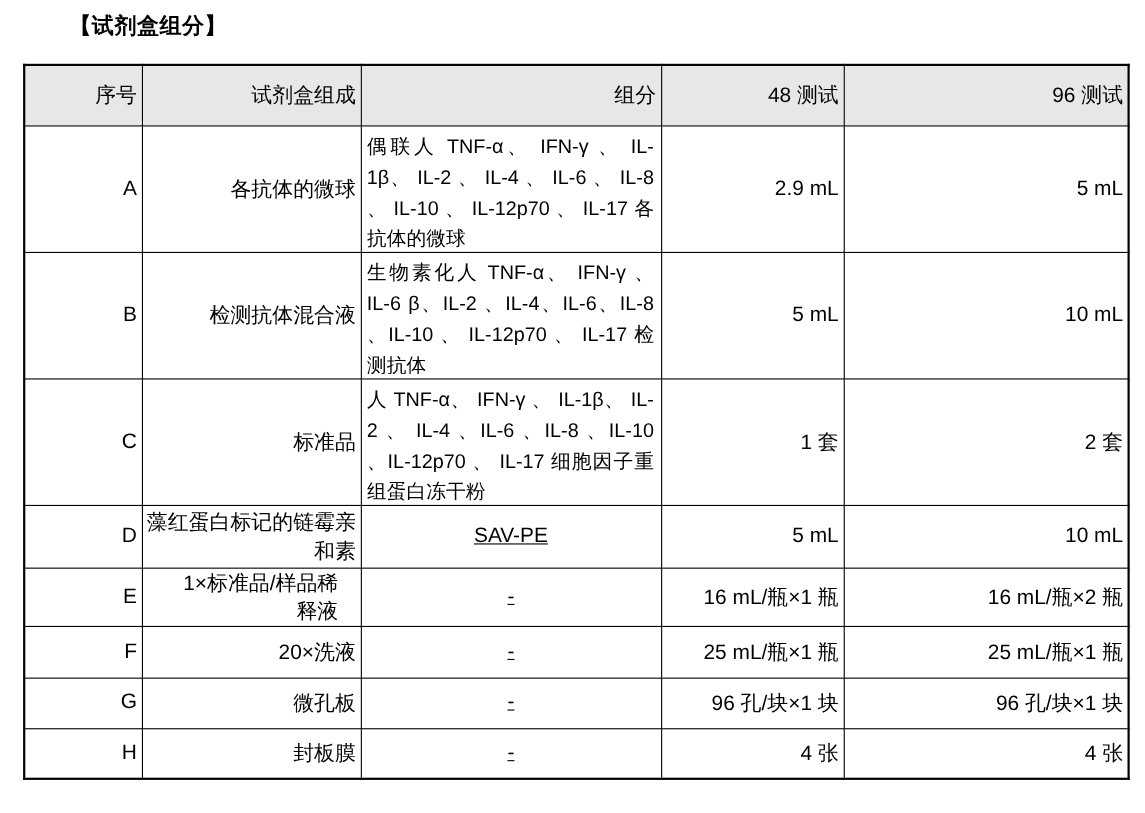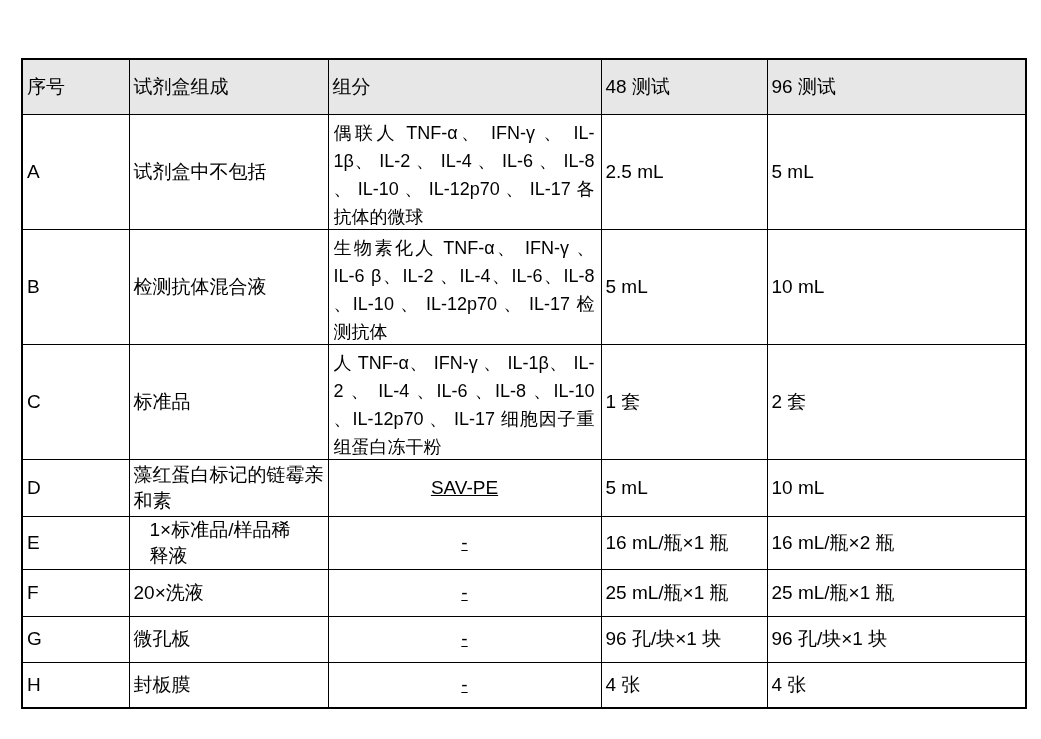--- a/index.html
+++ b/index.html
@@ -32,21 +32,21 @@
     width: 1004px;
     border-collapse: collapse;
     table-layout: fixed;
     border: 2px solid #000;
   }
   .kit-table th, .kit-table td {
     border: 1px solid #000;
     padding: 0 4px;
     font-size: 19px;
     font-weight: 400;
-    text-align: left;
+    text-align: right;
     vertical-align: middle;
     overflow: hidden;
   }
   .kit-table th {
     background: #e7e7e7;
     font-weight: 400;
   }
   
   .seq-shift { padding-right: 46px; }
   
@@ -67,20 +67,21 @@
     top: 703px;
     font-size: 19px;
     white-space: nowrap;
   }
 </style>
 </head>
 <body>
 
 <div class="page">
 
+  <div class="doc-title">【试剂盒组分】</div>
 
   <table class="kit-table">
     <colgroup>
       <col style="width:107px">
       <col style="width:199px">
       <col style="width:273px">
       <col style="width:166px">
       <col style="width:259px">
     </colgroup>
     <thead>
@@ -88,25 +89,25 @@
         <th class="seq-shift">序号</th>
         <th>试剂盒组成</th>
         <th>组分</th>
         <th>48 测试</th>
         <th class="col96">96 测试</th>
       </tr>
     </thead>
     <tbody>
       <tr style="height:112px">
         <td class="seq-shift">A</td>
-        <td>试剂盒中不包括</td>
+        <td>各抗体的微球</td>
         <td class="comp-par">
             <div class="comp-wrap">偶联人 TNF-α、 IFN-γ 、 IL-1β、 IL-2 、 IL-4 、 IL-6 、 IL-8 、 IL-10 、 IL-12p70 、 IL-17 各抗体的微球</div>
           </td>
-        <td>2.5 mL</td>
+        <td>2.9 mL</td>
         <td class="col96">5 mL</td>
       </tr>
       <tr style="height:115px">
         <td class="seq-shift">B</td>
         <td>检测抗体混合液</td>
         <td class="comp-par">
             <div class="comp-wrap">生物素化人 TNF-α、 IFN-γ 、 IL-6 β、IL-2 、IL-4、IL-6、IL-8 、IL-10 、 IL-12p70 、 IL-17 检测抗体</div>
           </td>
         <td>5 mL</td>
         <td class="col96">10 mL</td>

